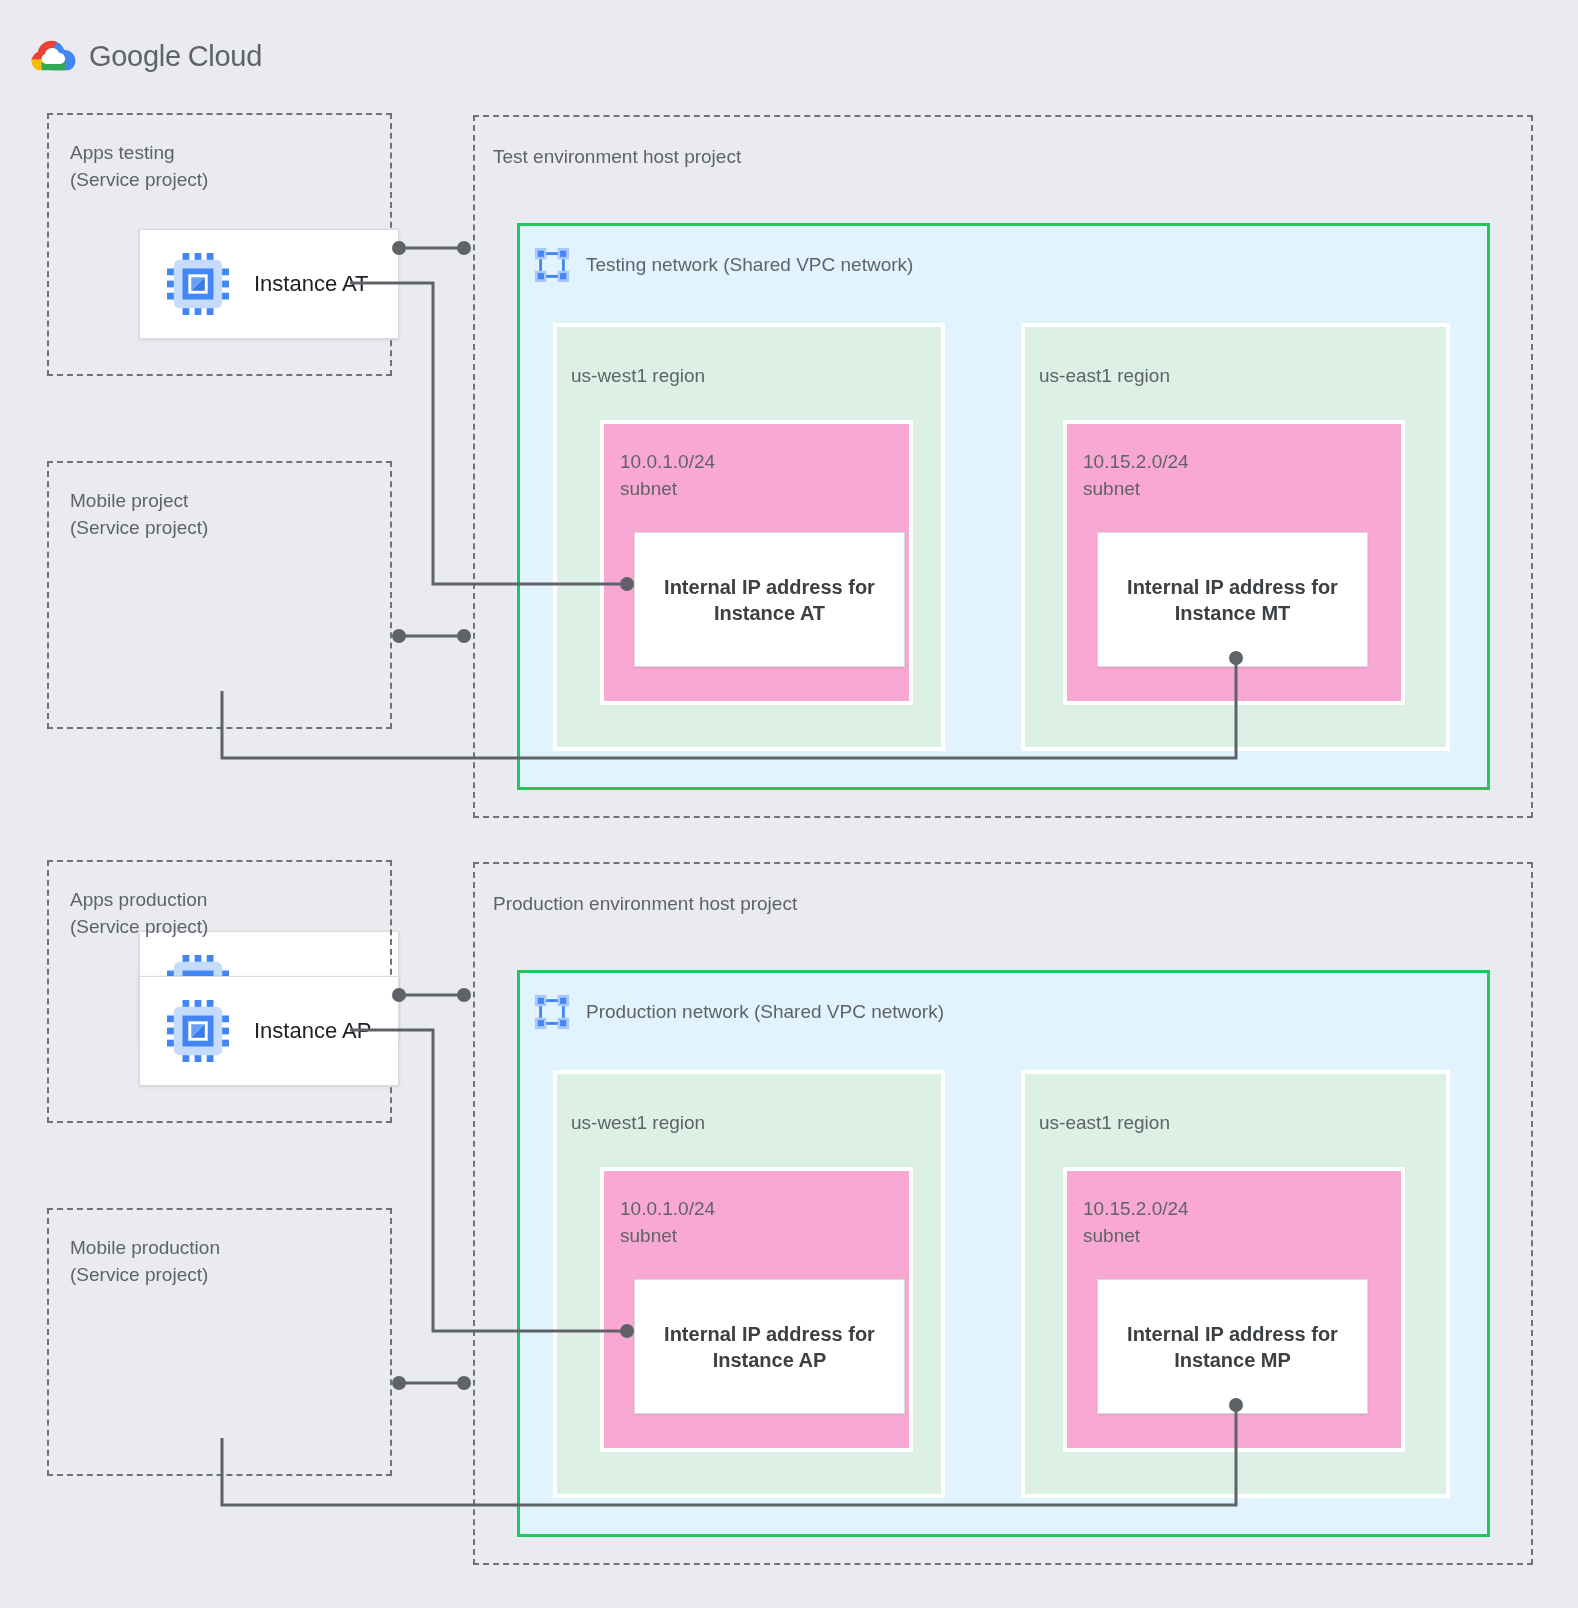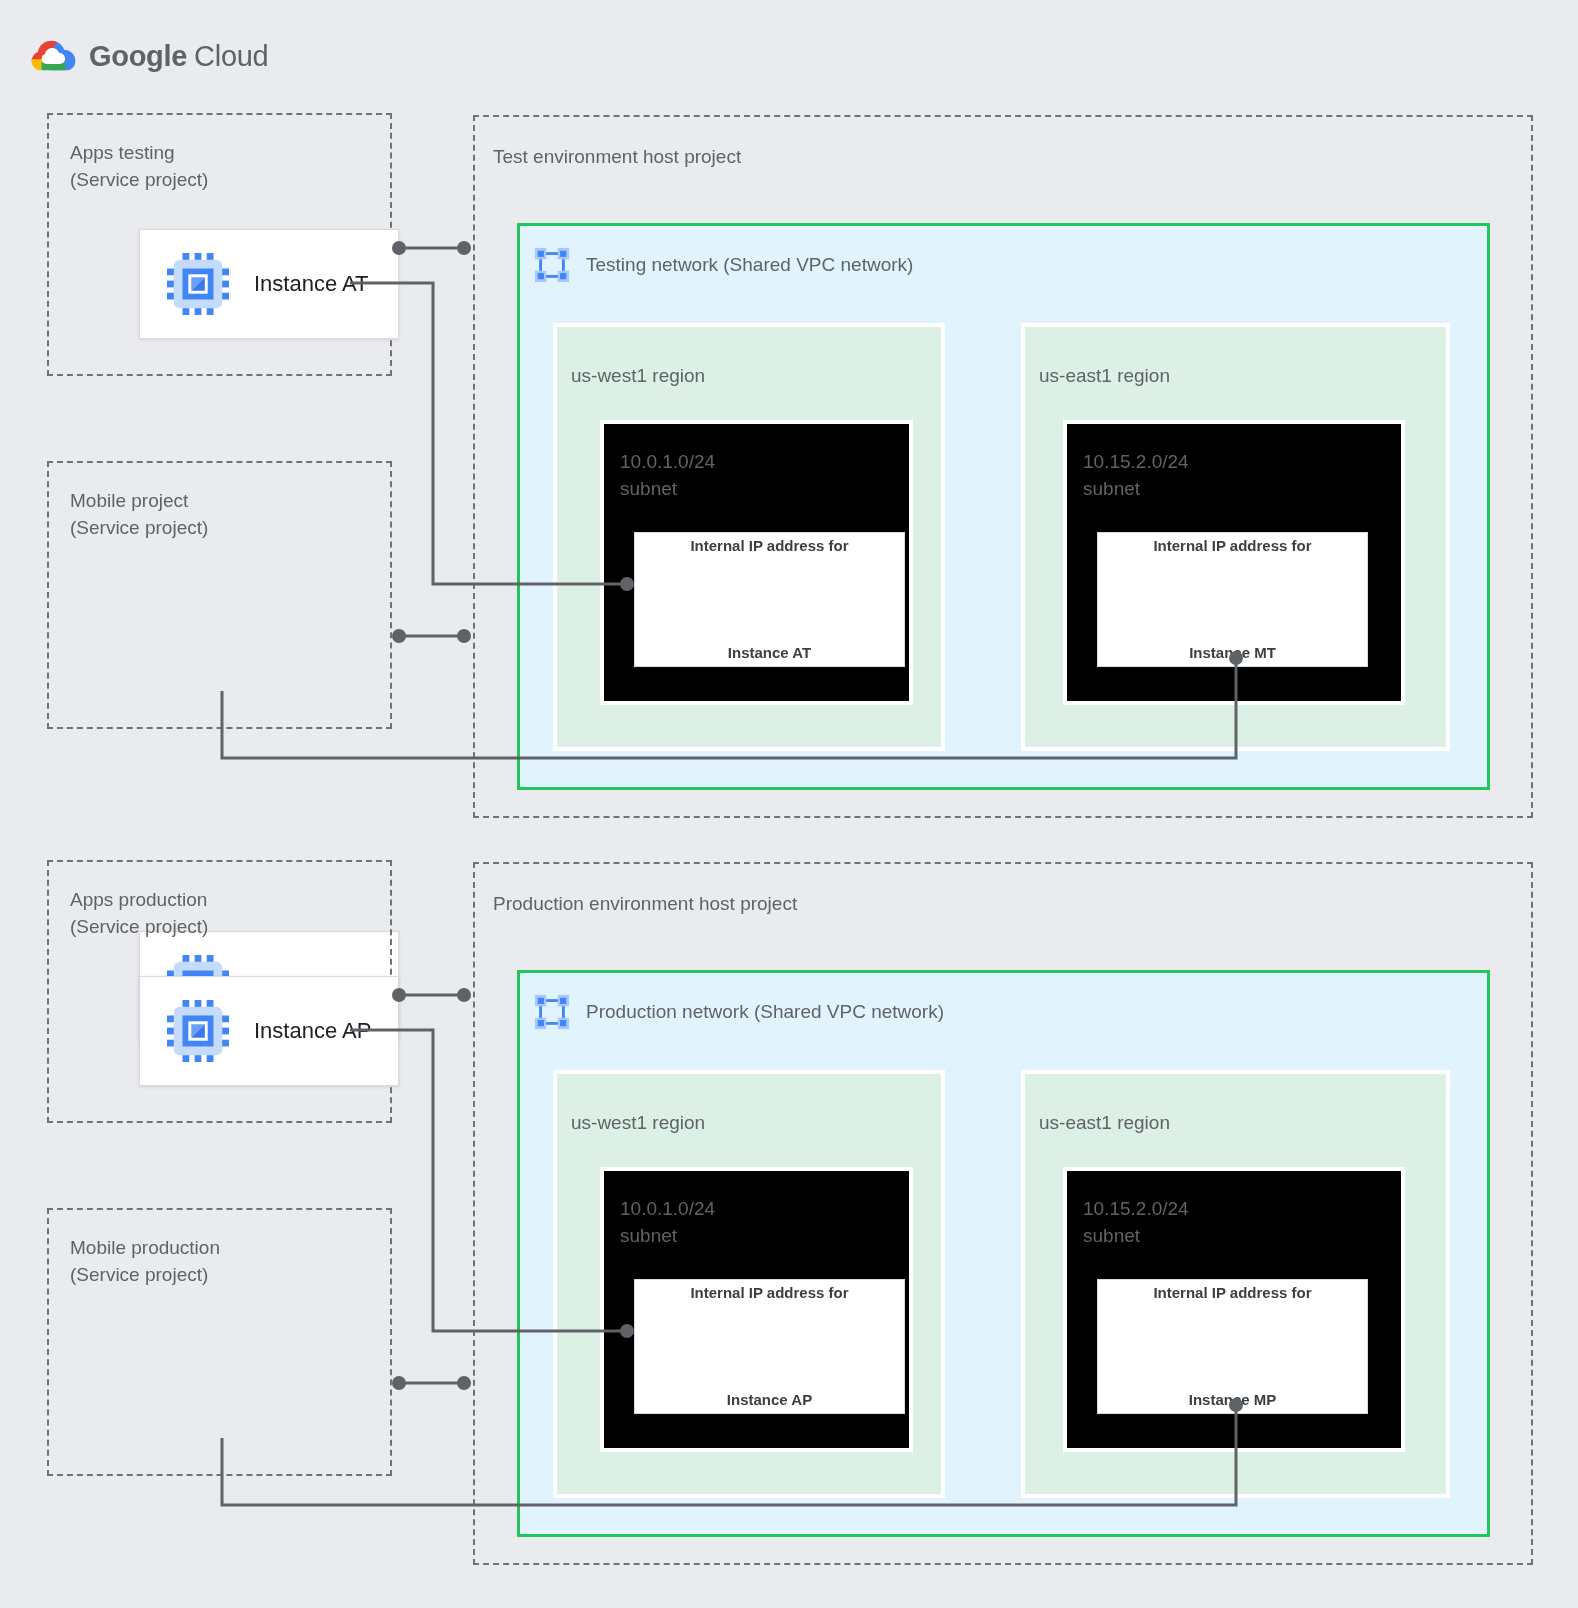--- a/index.html
+++ b/index.html
@@ -5,21 +5,21 @@
   html,body{margin:0;padding:0;}
   body{
     width:1578px;height:1608px;position:relative;
     background:#E9EBEE;
     font-family:"Liberation Sans","DejaVu Sans",sans-serif;
     overflow:hidden;
   }
   
   .logo{position:absolute;left:30px;top:38px;display:flex;align-items:center;gap:12px;}
   .logo-text{font-size:29px;color:#5F6368;letter-spacing:-0.3px;white-space:nowrap;}
-  .logo-text .brand{font-weight:700;}
+  .logo-text .brand{font-weight:400;}
   .logo-text .suffix{font-weight:400;margin-left:7px;margin-top:31px;}
   
   .env{position:absolute;left:0;width:1464px;height:712px;}
   #env-test{top:113px;}
   #env-prod{top:860px;}
   
   .dashedbox{position:absolute;border:2px dashed #6F7276;box-sizing:border-box;}
   .box-apps{left:47px;top:0;width:345px;height:263px;}
   .box-mobile{left:47px;top:348px;width:345px;height:268px;}
   .hostbox{left:473px;top:2px;width:1060px;height:703px;}
@@ -34,28 +34,28 @@
   .inst-label{font-size:22px;color:#202124;white-space:nowrap;}
   
   .netbox{position:absolute;left:42px;top:106px;width:973px;height:567px;background:#E1F4FD;
     border:3px solid #22c55e;box-sizing:border-box;}
   .net-header{position:absolute;left:13px;top:20px;display:flex;align-items:center;gap:15px;}
   .net-label{font-size:19px;color:#5F6368;white-space:nowrap;}
   .region{position:absolute;top:97px;height:428px;background:#DDF0E6;border:4px solid #FFFFFF;box-sizing:border-box;}
   .region-west{left:33px;width:392px;}
   .region-east{left:501px;width:429px;}
   .region-label{position:absolute;left:14px;top:26px;font-size:19px;color:#5F6368;white-space:nowrap;margin-top:12px;}
-  .subnet{position:absolute;top:93px;height:285px;background:#000000;border:4px solid #FFFFFF;box-sizing:border-box;}
+  .subnet{position:absolute;top:93px;height:285px;background:#f9a8d4;border:4px solid #FFFFFF;box-sizing:border-box;}
   .subnet-west{left:43px;width:313px;}
   .subnet-east{left:38px;width:342px;}
   .subnet-label{position:absolute;left:16px;top:24px;font-size:19px;line-height:27px;color:#5F6368;}
   .ipbox{position:absolute;left:30px;top:108px;width:271px;height:135px;background:#FFFFFF;
     border:1px solid #D8DADD;box-sizing:border-box;box-shadow:0 1px 2px rgba(60,64,67,.12);
-    display:flex;flex-direction:column;justify-content:space-between;align-items:center;
-    font-size:15px;font-weight:bold;line-height:26px;color:#3C4043;text-align:center;}
+    display:flex;flex-direction:column;justify-content:center;align-items:center;
+    font-size:20px;font-weight:bold;line-height:26px;color:#3C4043;text-align:center;}
   
   .wires{position:absolute;left:0;top:0;pointer-events:none;}
   .wires line,.wires polyline{stroke:#5F6368;stroke-width:3;fill:none;}
   .wires circle{fill:#5F6368;stroke:none;}
   .hidden-defs{position:absolute;width:0;height:0;overflow:hidden;}
 </style>
 </head>
 <body>
 
 <svg class="hidden-defs" aria-hidden="true">

